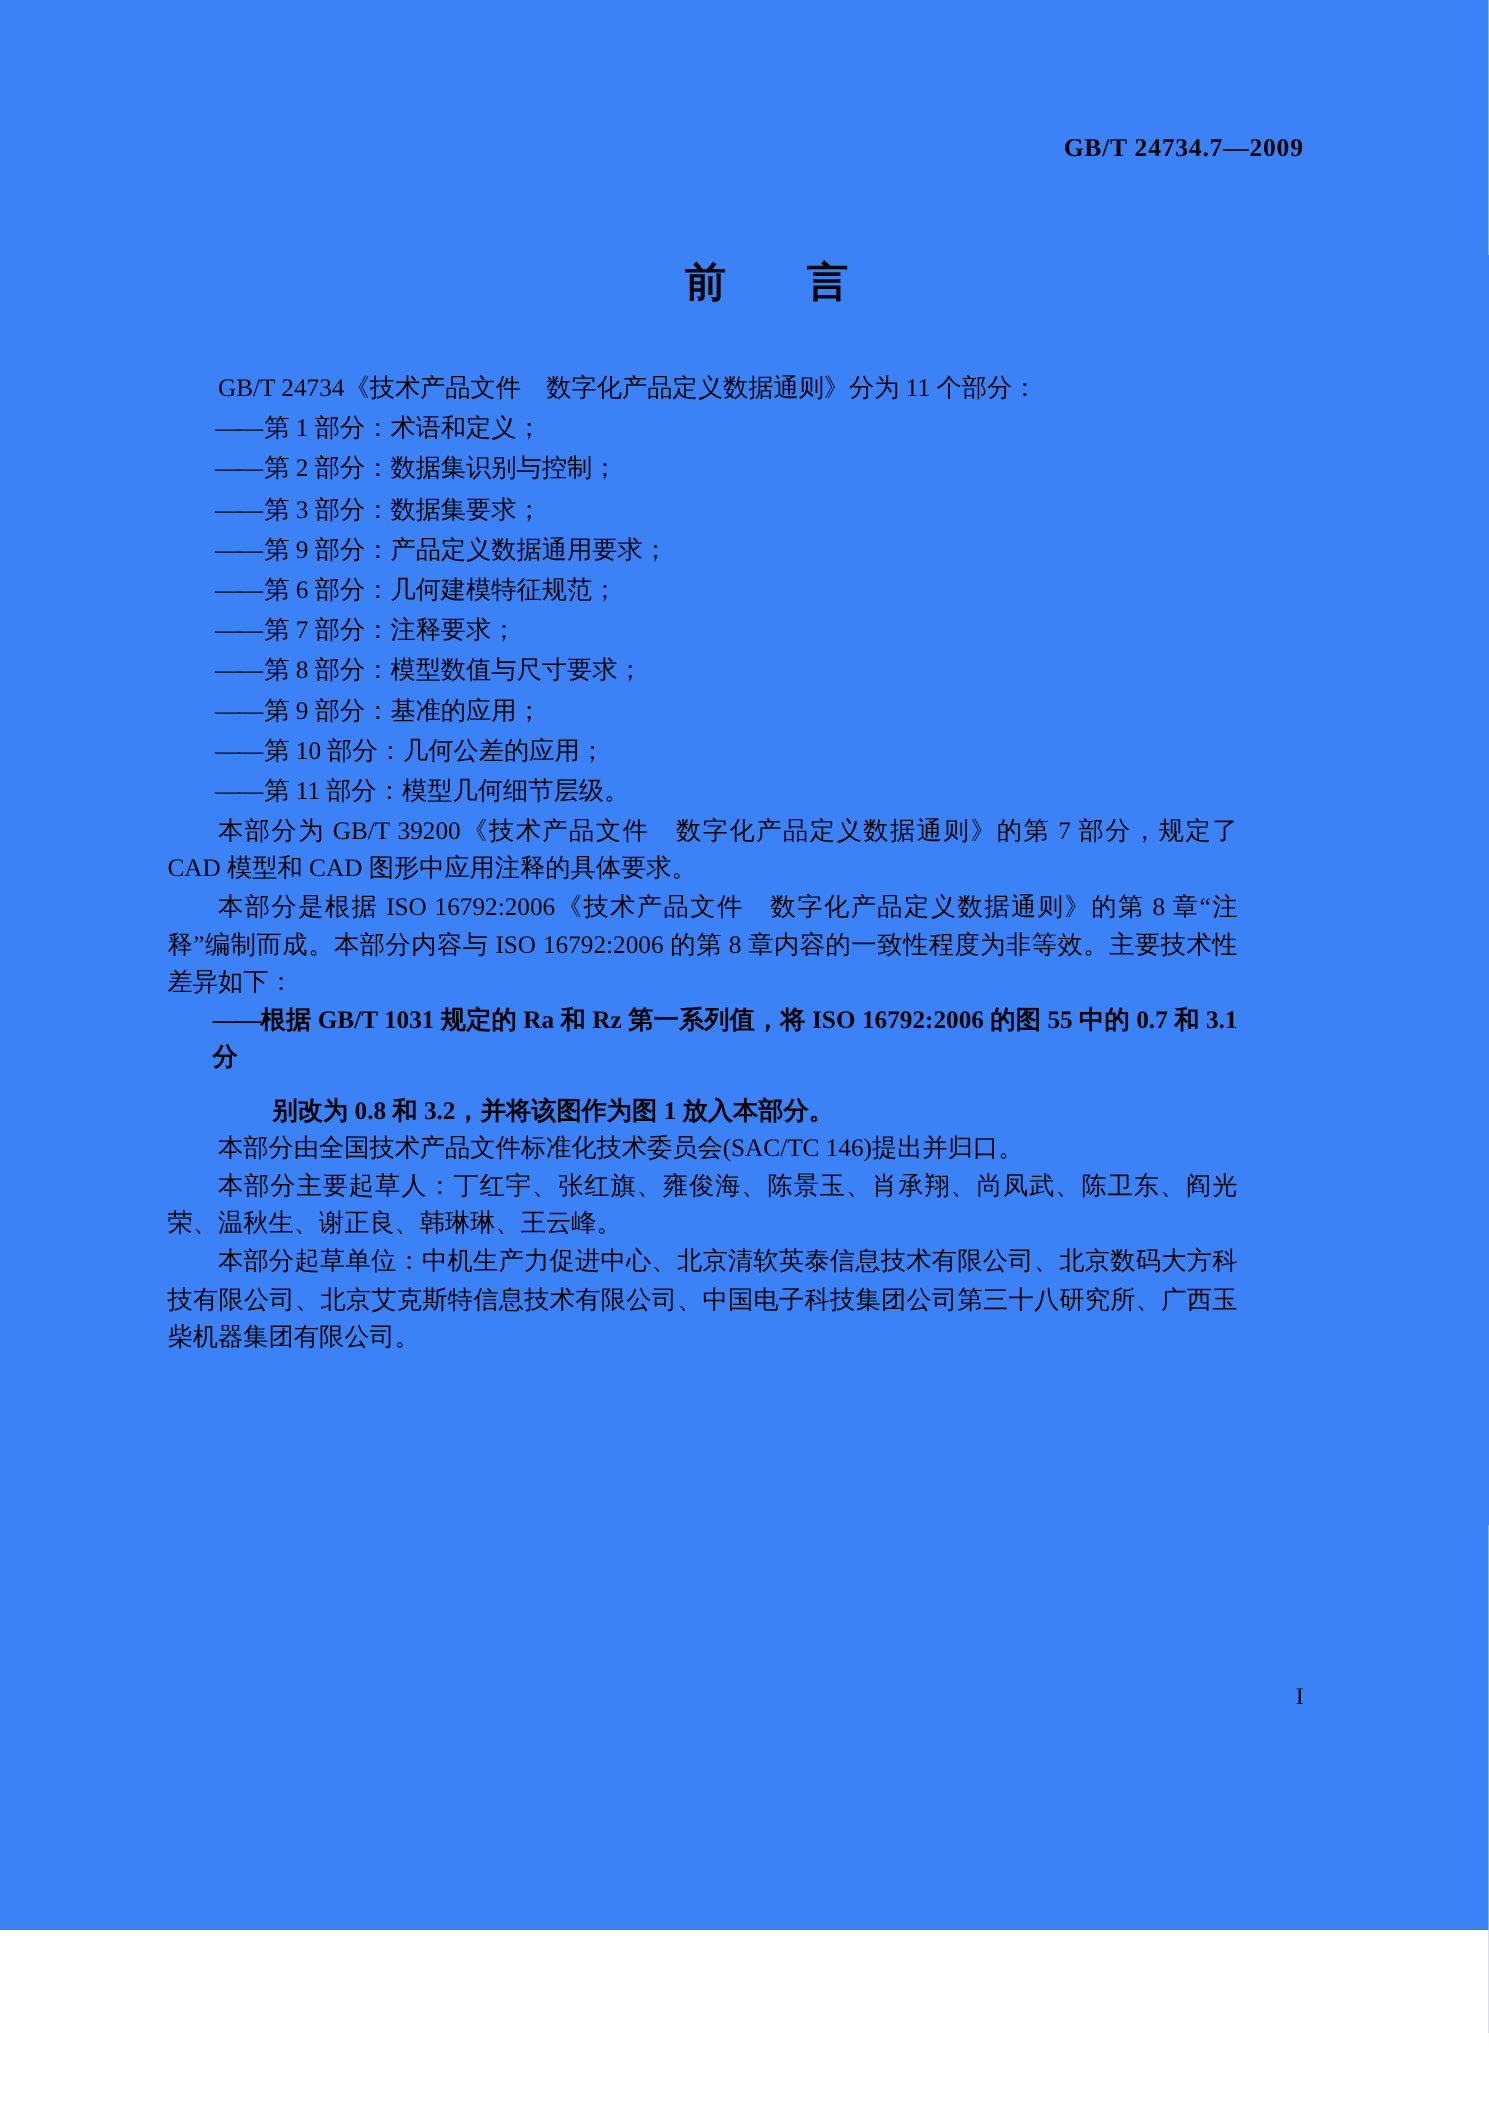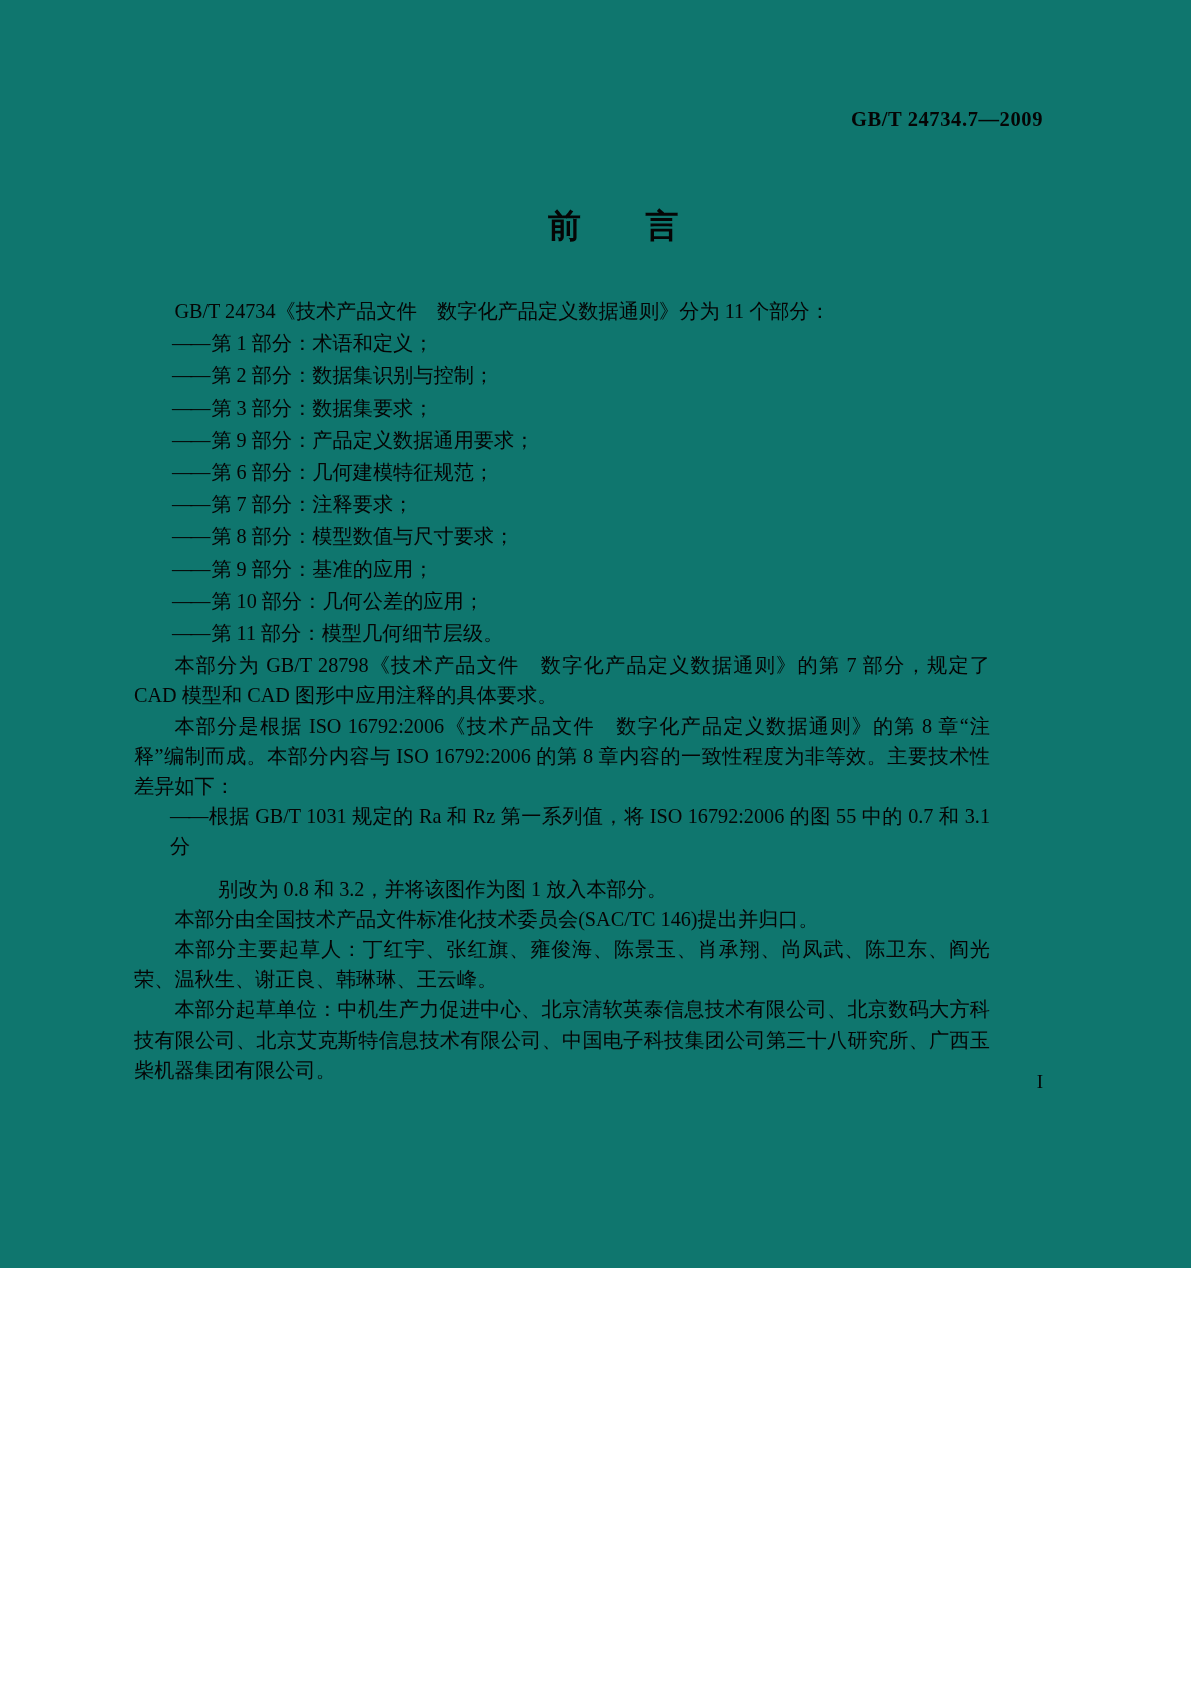--- a/index.html
+++ b/index.html
@@ -3,22 +3,22 @@
 <meta charset="utf-8">
 <style>
   html, body {
     margin: 0;
     padding: 0;
     background: #ffffff;
   }
   .page {
     position: relative;
     width: 1191px;
-    height: 1268px;
-    background: #0f766e;
+    height: 1544px;
+    background: #3b82f6;
     margin: 0 auto;
     font-family: "Liberation Serif", "DejaVu Serif", serif;
     color: #050505;
     overflow: hidden;
   }
 
   
   .header {
     position: absolute;
     top: 108px;
@@ -74,20 +74,21 @@
     width: 1.9em;
     letter-spacing: -0.09em;
     margin-right: 0.05em;
   }
   .li-wrap {
     margin: 0;
     padding-left: 36px;
     text-indent: 0;
     text-align: justify;
     text-justify: inter-ideograph;
+    font-weight: bold;
   }
   .li-wrap .hang {
     display: block;
     padding-left: 48px;
     margin-top: 12px;
   }
   .li-wrap .firstline { display: block; text-indent: 0; }
   .li-wrap .firstline .dash {
     display: inline-block;
     width: 1.9em;
@@ -144,21 +145,21 @@
     <div class="li">
       <span class="dash">——</span><span>第 9 部分：基准的应用；</span>
     </div>
     <div class="li">
       <span class="dash">——</span><span>第 10 部分：几何公差的应用；</span>
     </div>
     <div class="li">
       <span class="dash">——</span><span>第 11 部分：模型几何细节层级。</span>
     </div>
 
-    <p class="para">本部分为 GB/T 28798《技术产品文件　数字化产品定义数据通则》的第 7 部分，规定了 CAD 模型和 CAD 图形中应用注释的具体要求。</p>
+    <p class="para">本部分为 GB/T 39200《技术产品文件　数字化产品定义数据通则》的第 7 部分，规定了 CAD 模型和 CAD 图形中应用注释的具体要求。</p>
 
     <p class="para">本部分是根据 ISO 16792:2006《技术产品文件　数字化产品定义数据通则》的第 8 章“注释”编制而成。本部分内容与 ISO 16792:2006 的第 8 章内容的一致性程度为非等效。主要技术性差异如下：</p>
 
     <div class="li-wrap">
       <span class="firstline"><span class="dash">——</span><span>根据 GB/T 1031 规定的 Ra 和 Rz 第一系列值，将 ISO 16792:2006 的图 55 中的 0.7 和 3.1 分</span></span>
       <span class="hang">别改为 0.8 和 3.2，并将该图作为图 1 放入本部分。</span>
     </div>
 
     <p class="para">本部分由全国技术产品文件标准化技术委员会(SAC/TC 146)提出并归口。</p>
 

